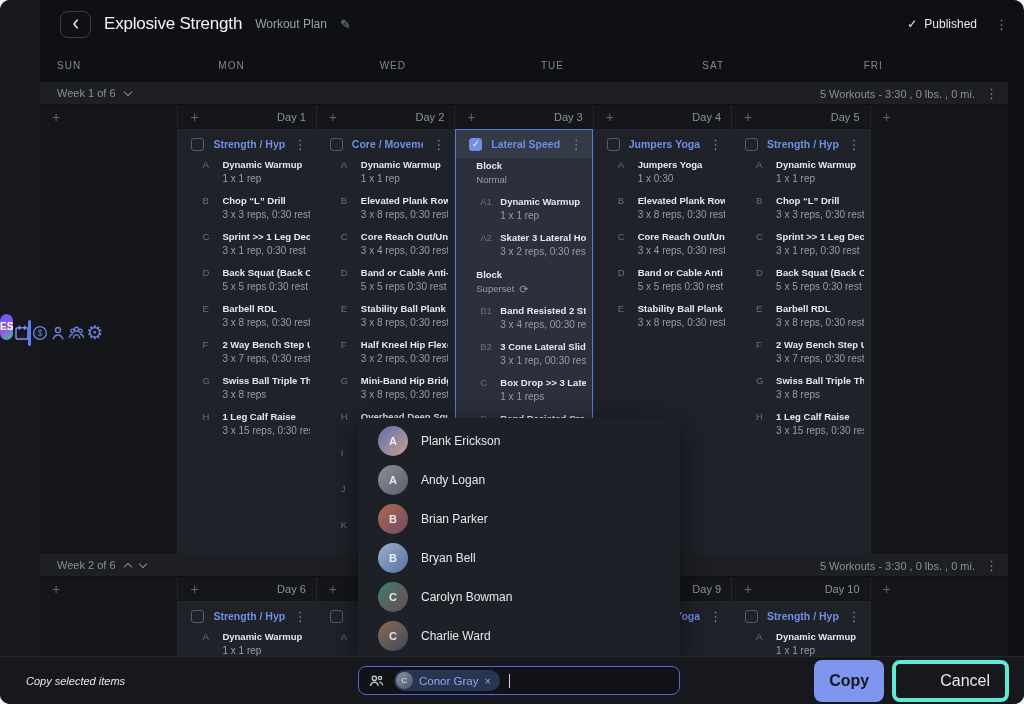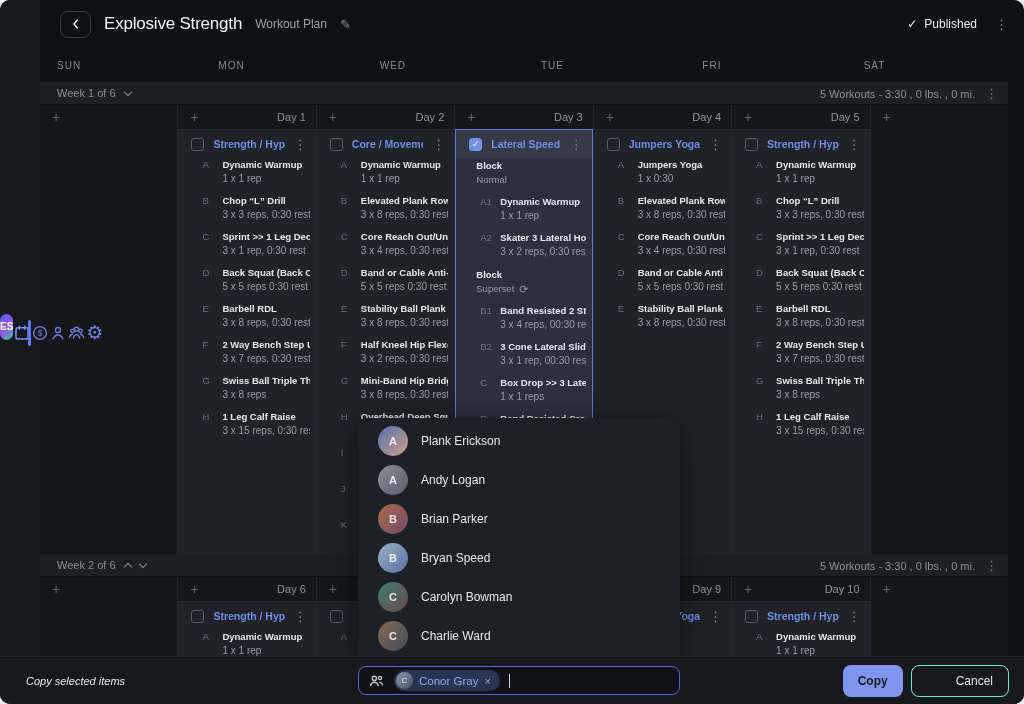--- a/index.html
+++ b/index.html
@@ -72,23 +72,23 @@
   
   .footer{position:absolute;left:0;right:0;bottom:0;height:48px;background:#17181d;border-top:1px solid #26282e;display:flex;align-items:center;padding:0 15px 0 26px;z-index:6;}
   .footer-label{font-size:11px;color:#e6e7ea;font-style:italic;}
   .assign-input{position:absolute;left:358px;top:9px;width:322px;height:29px;border:1.5px solid #5168d9;border-radius:8px;display:flex;align-items:center;padding:0 9px;gap:9px;background:#101216;cursor:text;}
   .chip{background:#283452;border-radius:13px;height:21px;display:flex;align-items:center;gap:6px;padding:0 9px 0 2px;flex:none;}
   .chip-avatar{width:17px;height:17px;border-radius:50%;display:flex;align-items:center;justify-content:center;font-size:8px;color:rgba(255,255,255,.85);}
   .chip-name{font-size:11.5px;color:#93a9ea;}
   .chip-x{color:#93a9ea;font-size:11px;cursor:pointer;}
   .caret{width:1px;height:14px;background:#d0d3da;}
   .footer-actions{margin-left:auto;display:flex;gap:8px;}
-  .btn{font-family:inherit;font-size:12px;border-radius:8px;padding:8px 15px;cursor:pointer;}
+  .btn{font-family:inherit;font-size:16px;border-radius:8px;padding:8px 15px;cursor:pointer;}
   .btn-copy{background:#7e96ee;color:#161922;font-weight:bold;border:none;}
-  .btn-cancel{background:transparent;color:#e6e7ea;border:1px solid #5eead4;padding-left:44px;}
+  .btn-cancel{background:transparent;color:#e6e7ea;border:4px solid #5eead4;padding-left:44px;}
 
   svg{display:block;}
 </style>
 </head>
 <body>
 
 <div class="window">
 
   <aside class="sidebar">
     <div class="logo">ES</div>
@@ -150,22 +150,22 @@
         </span>
         <span class="kebab">⋮</span>
       </div>
     </header>
 
     <div class="dow-row" id="dowRow">
         <div class="dow">SUN</div>
         <div class="dow">MON</div>
         <div class="dow">WED</div>
         <div class="dow">TUE</div>
+        <div class="dow">SAT</div>
         <div class="dow">FRI</div>
-        <div class="dow">SAT</div>
       </div>
     <div class="weeks" id="weeksContainer">
         <div class="week-bar">
           <span class="week-label">Week 1 of 6</span>
           <span class="chev"></span>
           <div class="week-right">
             <span class="week-stats">5 Workouts - 3:30 , 0 lbs. , 0 mi.</span>
             <span class="kebab">⋮</span>
           </div>
         </div>
@@ -629,21 +629,21 @@
       <div class="member">
         <span class="avatar" style="background: linear-gradient(135deg, rgb(140, 140, 148), rgb(90, 95, 110));">A</span>
         <span class="member-name">Andy Logan</span>
       </div>
       <div class="member">
         <span class="avatar" style="background: linear-gradient(135deg, rgb(176, 106, 74), rgb(110, 74, 104));">B</span>
         <span class="member-name">Brian Parker</span>
       </div>
       <div class="member">
         <span class="avatar" style="background: linear-gradient(135deg, rgb(154, 176, 200), rgb(88, 112, 160));">B</span>
-        <span class="member-name">Bryan Speed</span>
+        <span class="member-name">Bryan Bell</span>
       </div>
       <div class="member">
         <span class="avatar" style="background: linear-gradient(135deg, rgb(63, 125, 110), rgb(107, 74, 82));">C</span>
         <span class="member-name">Carolyn Bowman</span>
       </div>
       <div class="member">
         <span class="avatar" style="background: linear-gradient(135deg, rgb(138, 106, 82), rgb(64, 74, 90));">C</span>
         <span class="member-name">Charlie Ward</span>
       </div>
     </div>

